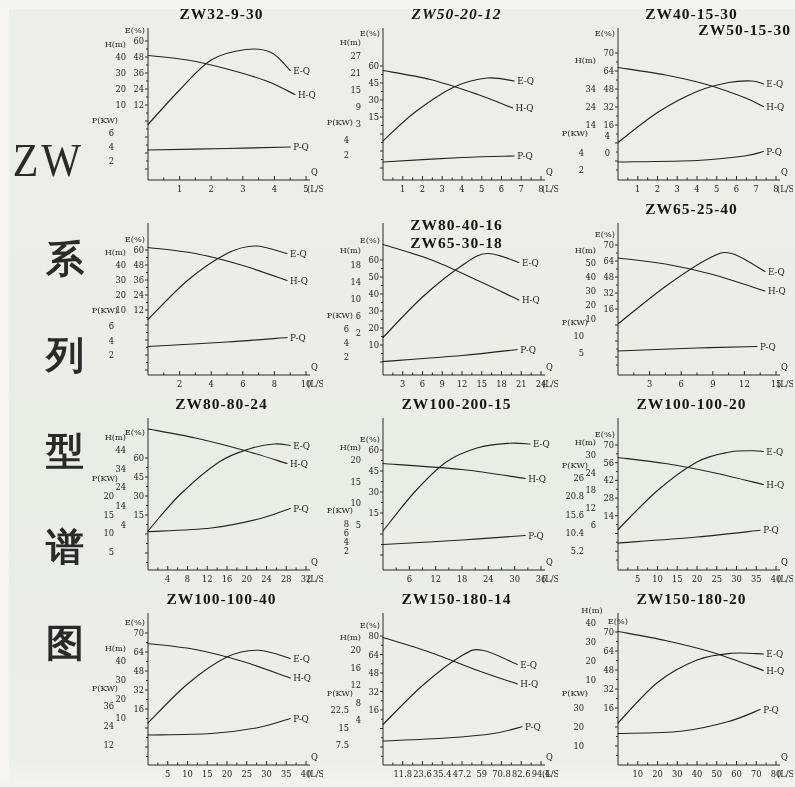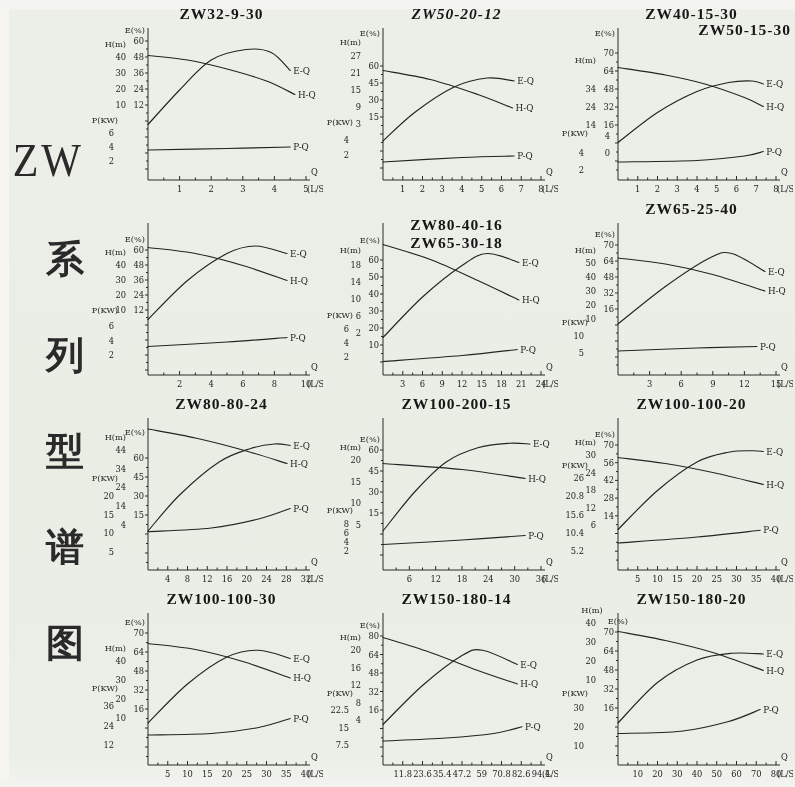--- a/index.html
+++ b/index.html
@@ -613,21 +613,21 @@
           <text x="219" y="170" text-anchor="start" class="">(L/S)</text>
           <path class="curve" d="M60 45.5C67.9 46.5,91.60000000000001 49,107.4 51.5C123.2 54,138.47333333333336 57,154.8 60.5C171.12666666666667 64,196.93333333333334 70.5,205.36 72.5"></path>
           <text x="208.36" y="75.5" text-anchor="start" class="cname">H-Q</text>
           <path class="curve" d="M60 117.5C66.58333333333333 111,86.33333333333333 89.75,99.5 78.5C112.66666666666667 67.25,127.15 56.37500000000001,139 50.00000000000001C150.85 43.62500000000001,161.38333333333333 42.125,170.6 40.25C179.81666666666666 38.375,188.50666666666666 38.875,194.29999999999998 38.75C200.0933333333333 38.625,203.51666666666668 39.375,205.36 39.5"></path>
           <text x="208.36" y="42.5" text-anchor="start" class="cname">E-Q</text>
           <path class="curve" d="M60 131C73.16666666666667 130,115.3 127.125,139 125C162.7 122.875,191.66666666666669 119.375,202.20000000000002 118.25"></path>
           <text x="205.20000000000002" y="121.25" text-anchor="start" class="cname">P-Q</text>
         </svg>
       </div>
       <div class="cell">
-        <div class="ctitle" style="top: 2px;">ZW100-100-30</div>
+        <div class="ctitle" style="top: 2px;">ZW100-100-40</div>
         <svg class="csvg" width="235" height="177" viewBox="0 0 235 177">
           <path class="axis" d="M60 6 L60 158 L222 158"></path>
           <line class="tick" x1="57" y1="26" x2="60" y2="26"></line>
           <line class="tick" x1="58" y1="35.5" x2="60" y2="35.5"></line>
           <line class="tick" x1="57" y1="45" x2="60" y2="45"></line>
           <line class="tick" x1="58" y1="54.5" x2="60" y2="54.5"></line>
           <line class="tick" x1="57" y1="64" x2="60" y2="64"></line>
           <line class="tick" x1="58" y1="73.5" x2="60" y2="73.5"></line>
           <line class="tick" x1="57" y1="83" x2="60" y2="83"></line>
           <line class="tick" x1="58" y1="92.5" x2="60" y2="92.5"></line>

